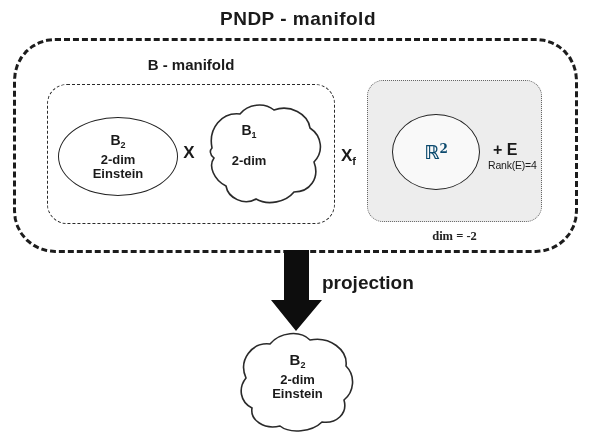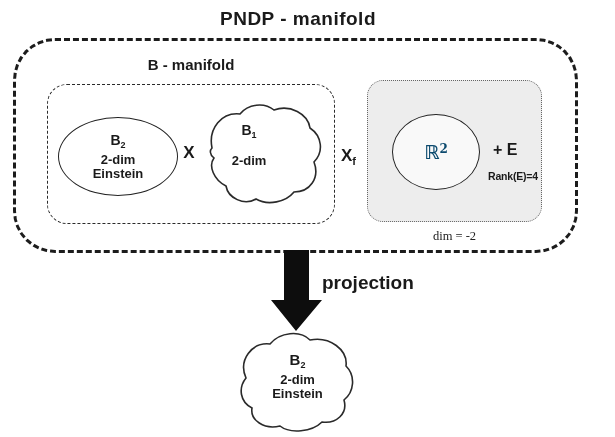--- a/index.html
+++ b/index.html
@@ -92,27 +92,27 @@
     display: flex; align-items: center; justify-content: center;
   }
   .r2-text {
     font-family: "DejaVu Serif", "DejaVu Sans", serif;
     font-size: 19px; font-weight: bold; color: #0c4a6e;
   }
   .r2-sup { font-size: 12px; vertical-align: 6px; }
 
   .bundle-block { left: 488px; top: 141px; width: 56px; }
   .bundle-plus-e { font-size: 16px; font-weight: bold; padding-left: 5px; }
-  .bundle-rank { font-size: 10.5px; font-weight: bold; margin-top: 11px; letter-spacing: -0.2px; }
+  .bundle-rank { font-size: 10.5px; font-weight: normal; margin-top: 0; letter-spacing: -0.2px; }
 
   .dim-label {
     left: 367px; top: 229px; width: 175px;
     text-align: center;
     font-family: "Liberation Serif", "DejaVu Serif", serif;
-    font-weight: normal;
+    font-weight: bold;
     font-size: 12.5px;
     color: #222222;
   }
 
   .projection-label {
     left: 322px; top: 272px;
     font-size: 19px; font-weight: bold;
   }
 
   .result-text {

